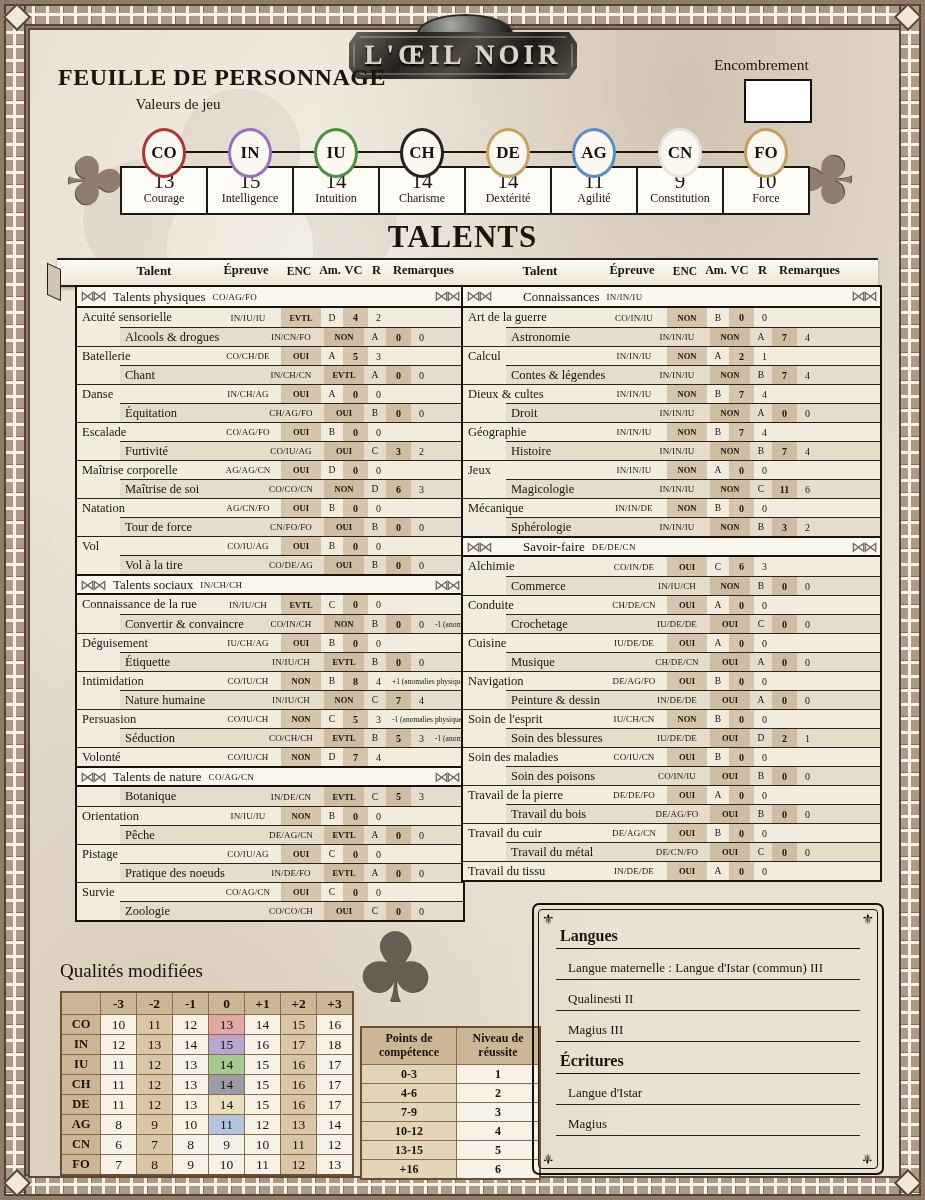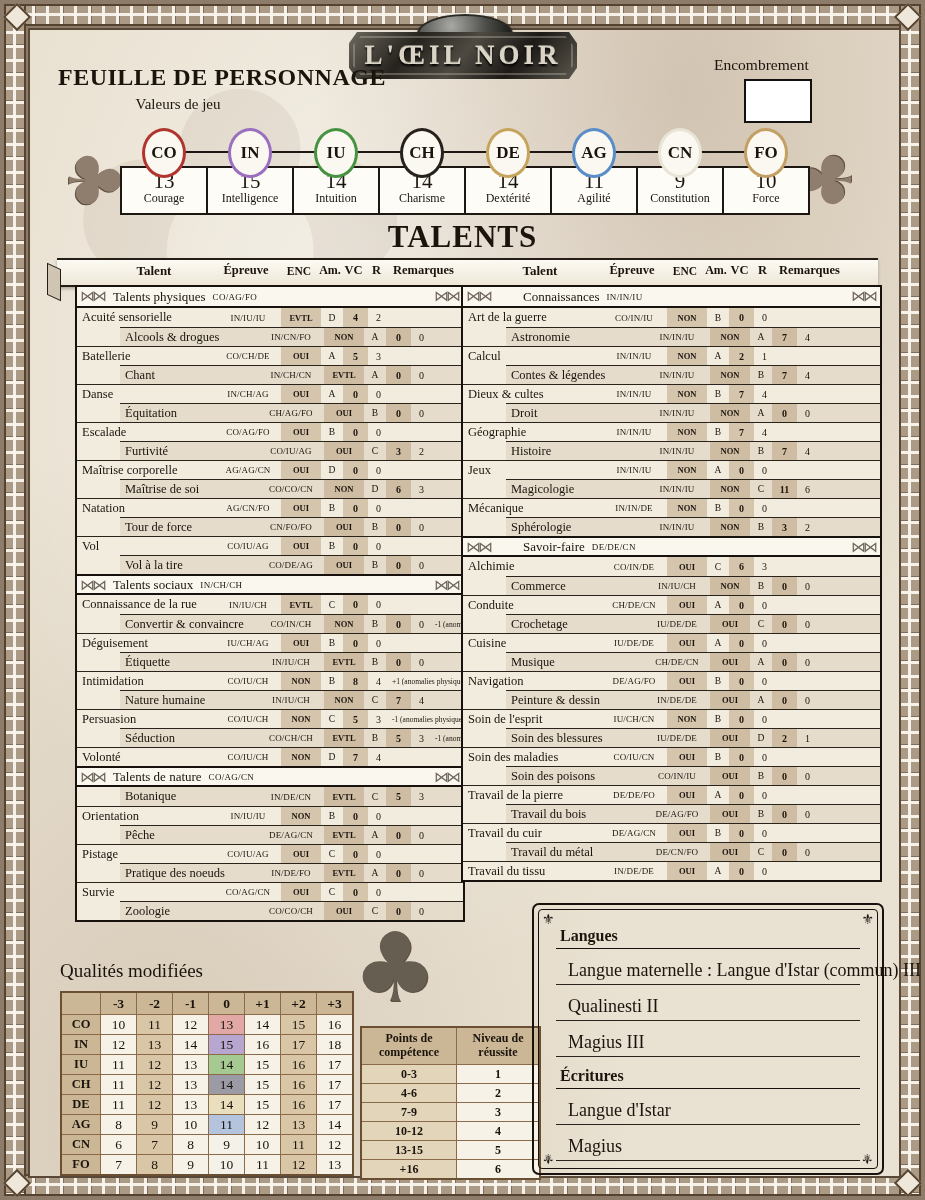--- a/index.html
+++ b/index.html
@@ -134,21 +134,21 @@
   .scol1{background:#e2d5ba;}
 
   
   .lang-box{left:532px;top:903px;width:348px;height:268px;border:2.5px solid #17120d;
      border-radius:7px;}
   .lang-box::before{content:"";position:absolute;inset:4px;border:1.5px solid #17120d;
      border-radius:4px;}
   .lang-inner{position:absolute;inset:12px 22px;}
   .lang-head{font-size:16px;font-weight:bold;padding:10px 0 3px 4px;
      border-bottom:1.5px solid #17120d;}
-  .lang-item{font-size:18px;padding:11px 0 3px 12px;border-bottom:1.5px solid #2a241c;
+  .lang-item{font-size:13px;padding:11px 0 3px 12px;border-bottom:1.5px solid #2a241c;
      white-space:nowrap;}
   .lb-corner{position:absolute;font-family:"DejaVu Sans",sans-serif;font-size:14px;color:#1c1712;}
 </style>
 </head>
 <body>
 
 <div class="page">
 
   <div class="band band-h" style="left:4px;top:4px;right:4px;height:22px;"></div>
   <div class="band band-h" style="left:4px;bottom:4px;right:4px;height:22px;"></div>

